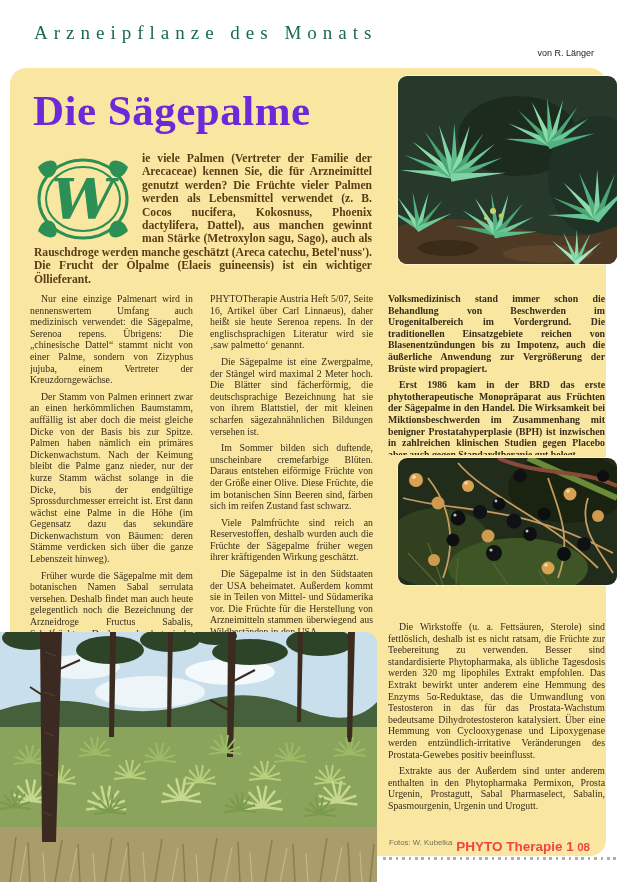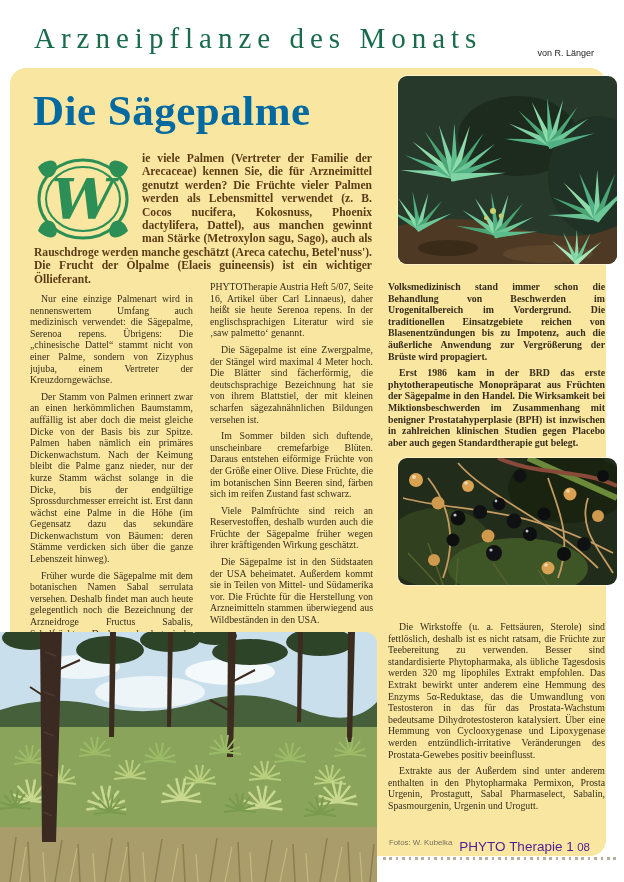--- a/index.html
+++ b/index.html
@@ -1,55 +1,55 @@
 <!DOCTYPE html>
 <html lang="de"><head>
 <meta charset="utf-8">
 <style>
   html,body{margin:0;padding:0;}
   body{background:#888;}
   .page{position:relative;width:624px;height:882px;background:#ffffff;overflow:hidden;
         font-family:"Liberation Serif", serif;margin:0 auto;}
   
   .masthead{position:absolute;left:34px;top:22px;width:560px;color:#1a6b4c;
-            font-size:29px;letter-spacing:6px;font-weight:500;white-space:nowrap;}
+            font-size:19px;letter-spacing:6px;font-weight:500;white-space:nowrap;}
   .byline{position:absolute;right:30px;top:48px;font-family:"Liberation Sans",sans-serif;
           font-size:9px;color:#1c1c1c;text-align:right;}
   
   .panel{position:absolute;left:10px;top:68px;width:596px;height:788px;
          background:#f9e6a0;border-radius:16px;}
   
   .art-title{position:absolute;left:33px;top:86px;font-size:43px;font-weight:bold;
-             color:#0369a1;letter-spacing:0.5px;}
+             color:#6d28d9;letter-spacing:0.5px;}
   
   .intro{position:absolute;left:34px;top:152px;width:338px;font-size:11.6px;
          line-height:13.4px;font-weight:bold;color:#5a3b16;text-align:justify;}
   .dropcap{float:left;width:98px;height:88px;margin:3px 10px 0 0;}
   
   .col{position:absolute;font-size:9.8px;line-height:11.6px;color:#362d1c;
        text-align:justify;overflow:hidden;}
   .col p{margin:0 0 5px 0;text-indent:11px;}
-  .col p.noind{text-indent:0;}
+  .col p.noind{text-indent:0;margin-top:12px;}
   #col1{left:30px;top:293px;width:163px;height:352px;}
   #col2{left:210px;top:281px;width:163px;height:352px;}
   #col3a{left:388px;top:281px;width:217px;height:174px;font-weight:bold;}
   #col3b{left:388px;top:597px;width:217px;height:236px;margin-top:24px;}
   
   .photo{position:absolute;border-radius:9px;overflow:hidden;
          box-shadow:0 0 0 1px rgba(255,255,255,0.45);}
   #photo-palm{left:398px;top:76px;width:219px;height:188px;}
   #photo-berries{left:398px;top:458px;width:219px;height:127px;}
   #photo-landscape{left:0;top:632px;width:377px;height:250px;border-radius:0 12px 0 0;
                    box-shadow:none;}
   .photo svg{display:block;}
   
   .credit{position:absolute;left:389px;top:838px;font-family:"Liberation Sans",sans-serif;
           font-size:7.8px;color:#77705e;}
   .journal{position:absolute;right:34px;top:839px;font-family:"Liberation Sans",sans-serif;
-           font-weight:normal;font-size:13.5px;color:#4c1d95;white-space:nowrap;}
+           font-weight:bold;font-size:13.5px;color:#ef4444;white-space:nowrap;}
   .journal .issue-sep{display:inline-block;width:1.5px;height:11px;background:#f3e39a;
            margin:0 1px;vertical-align:-1px;}
   .journal .yr{font-size:11.5px;}
   .dotted-rule{position:absolute;left:383px;top:857px;width:237px;height:2.6px;
       background:repeating-linear-gradient(90deg,#b3ae9f 0 2.6px,rgba(0,0,0,0) 2.6px 6.4px);}
 </style>
 </head>
 <body>
 
 <div class="page">
@@ -80,21 +80,21 @@
   </div>
 
   <div class="col" id="col1">
     <p>Nur eine einzige Palmenart wird in nennenswertem Umfang auch medizinisch verwendet: die Sägepalme, Serenoa repens. Übrigens: Die „chinesische Dattel“ stammt nicht von einer Palme, sondern von Zizyphus jujuba, einem Vertreter der Kreuzdorngewächse.</p>
     <p>Der Stamm von Palmen erinnert zwar an einen herkömmlichen Baumstamm, auffällig ist aber doch die meist gleiche Dicke von der Basis bis zur Spitze. Palmen haben nämlich ein primäres Dickenwachstum. Nach der Keimung bleibt die Palme ganz nieder, nur der kurze Stamm wächst solange in die Dicke, bis der endgültige Sprossdurchmesser erreicht ist. Erst dann wächst eine Palme in die Höhe (im Gegensatz dazu das sekundäre Dickenwachstum von Bäumen: deren Stämme verdicken sich über die ganze Lebenszeit hinweg).</p>
     <p>Früher wurde die Sägepalme mit dem botanischen Namen Sabal serrulata versehen. Deshalb findet man auch heute gelegentlich noch die Bezeichnung der Arzneidroge Fructus Sabalis, Sabalfrüchte. Doch auch botanische Nomenklatur gehorcht bestimmten Regeln (siehe</p>
   </div>
 
   <div class="col" id="col2">
     <p class="noind">PHYTOTherapie Austria Heft 5/07, Seite 16, Artikel über Carl Linnaeus), daher heißt sie heute Serenoa repens. In der englischsprachigen Literatur wird sie ‚saw palmetto‘ genannt.</p>
-    <p>Die Sägepalme ist eine Zwergpalme, der Stängel wird maximal 4 Meter hoch. Die Blätter sind fächerförmig, die deutschsprachige Bezeichnung hat sie von ihrem Blattstiel, der mit kleinen scharfen sägezahnähnlichen Bildungen versehen ist.</p>
+    <p>Die Sägepalme ist eine Zwergpalme, der Stängel wird maximal 2 Meter hoch. Die Blätter sind fächerförmig, die deutschsprachige Bezeichnung hat sie von ihrem Blattstiel, der mit kleinen scharfen sägezahnähnlichen Bildungen versehen ist.</p>
     <p>Im Sommer bilden sich duftende, unscheinbare cremefarbige Blüten. Daraus entstehen eiförmige Früchte von der Größe einer Olive. Diese Früchte, die im botanischen Sinn Beeren sind, färben sich im reifen Zustand fast schwarz.</p>
     <p>Viele Palmfrüchte sind reich an Reservestoffen, deshalb wurden auch die Früchte der Sägepalme früher wegen ihrer kräftigenden Wirkung geschätzt.</p>
     <p>Die Sägepalme ist in den Südstaaten der USA beheimatet. Außerdem kommt sie in Teilen von Mittel- und Südamerika vor. Die Früchte für die Herstellung von Arzneimitteln stammen überwiegend aus Wildbeständen in den USA.</p>
   </div>
 
   <div class="col" id="col3a">
     <p class="noind">Volksmedizinisch stand immer schon die Behandlung von Beschwerden im Urogenitalbereich im Vordergrund. Die traditionellen Einsatzgebiete reichen von Blasenentzündungen bis zu Impotenz, auch die äußerliche Anwendung zur Vergrößerung der Brüste wird propagiert.</p>
     <p>Erst 1986 kam in der BRD das erste phytotherapeutische Monopräparat aus Früchten der Sägepalme in den Handel. Die Wirksamkeit bei Miktionsbeschwerden im Zusammenhang mit benigner Prostatahyperplasie (BPH) ist inzwischen in zahlreichen klinischen Studien gegen Placebo aber auch gegen Standardtherapie gut belegt.</p>
   </div>
 

